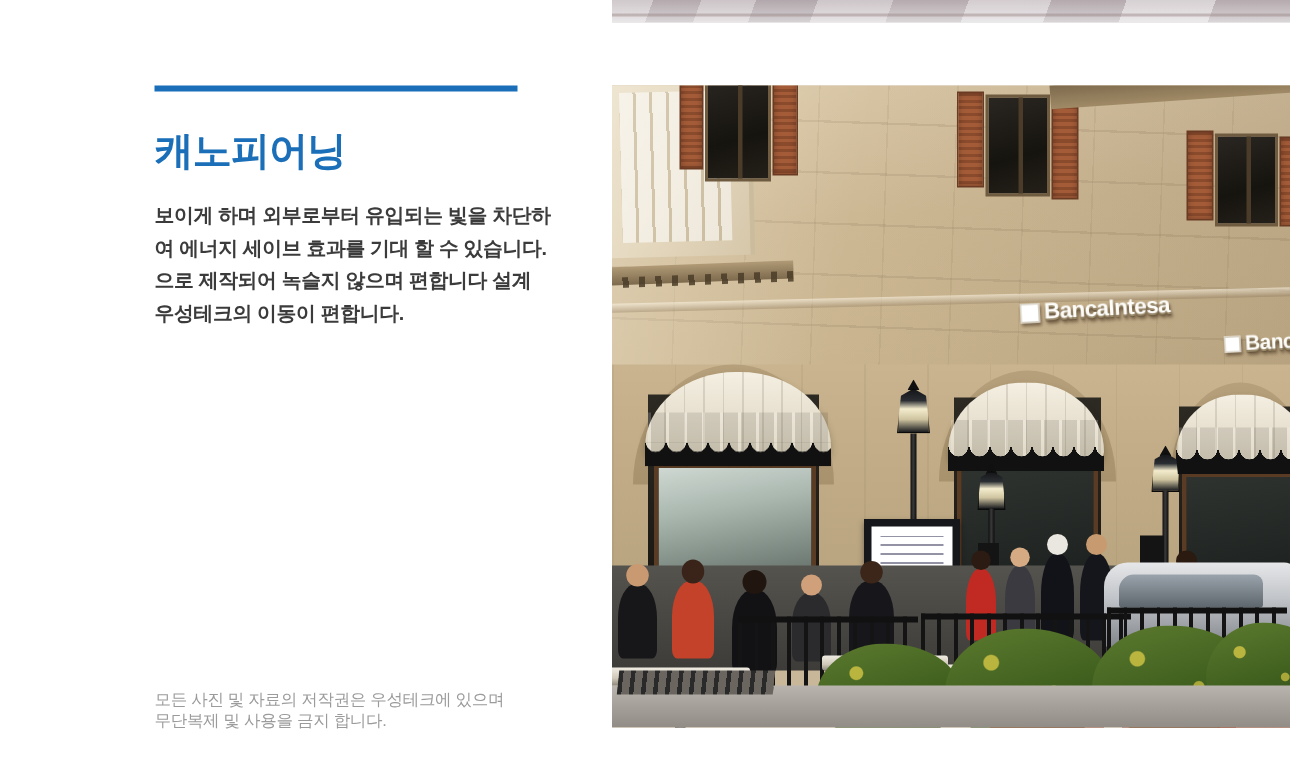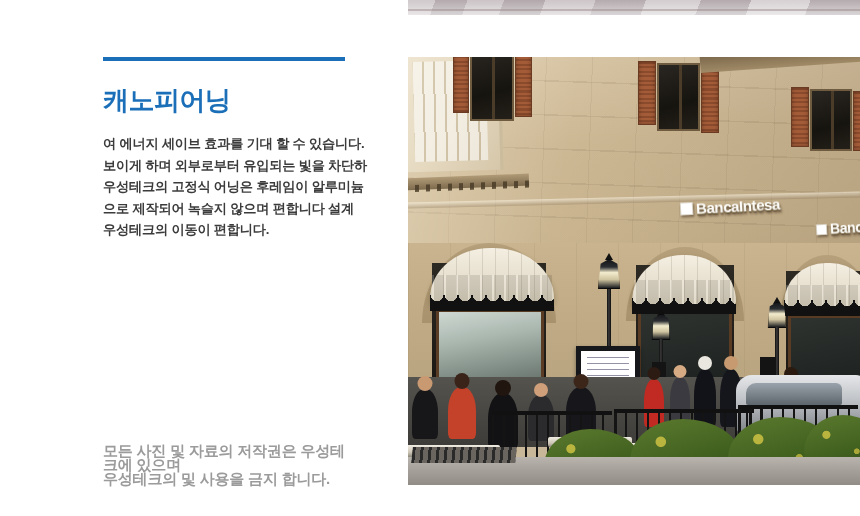--- a/index.html
+++ b/index.html
@@ -56,26 +56,26 @@
     color: #3b3b3b;
     font-weight: 600;
     letter-spacing: -0.2px;
     text-align: justify;
     text-justify: inter-character;
   }
   .body-copy .ln { display: block; }
   .footer-note {
     position: absolute;
     left: 0;
-    top: 444px;
+    top: 460px;
     width: 250px;
-    font-size: 15px;
+    font-size: 11px;
     line-height: 14px;
     color: #9b9b9b;
-    font-weight: 700;
+    font-weight: 400;
     letter-spacing: -0.2px;
   }
   .footer-note .ln { display: block; }
 
   
   .photo-strip {
     position: absolute;
     left: 408px;
     top: 0;
     width: 452px;
@@ -382,30 +382,29 @@
 
 <div class="page">
 
   <div class="text-col">
 
     <div class="accent-bar"></div>
 
     <h1 class="page-title">캐노피어닝</h1>
 
     <div class="body-copy">
+      <span class="ln">보이게 하며 외부로부터 유입되는 빛을 차단하</span>
       <span class="ln">여 에너지 세이브 효과를 기대 할 수 있습니다.</span>
-      <span class="ln">보이게 하며 외부로부터 유입되는 빛을 차단하</span>
-      <span class="ln">우성테크의 고정식 어닝은 후레임이 알루미늄</span>
       <span class="ln">으로 제작되어 녹슬지 않으며 편합니다 설계</span>
       <span class="ln">우성테크의 이동이 편합니다.</span>
     </div>
 
     <div class="footer-note">
       <span class="ln">모든 사진 및 자료의 저작권은 우성테크에 있으며</span>
-      <span class="ln">우성테크의 및 사용을 금지 합니다.</span>
+      <span class="ln">무단복제 및 사용을 금지 합니다.</span>
     </div>
   </div>
 
   <div class="photo-strip">
     <div class="strip-pave"></div>
     <div class="strip-line"></div>
   </div>
 
   <div class="photo-main">
 

